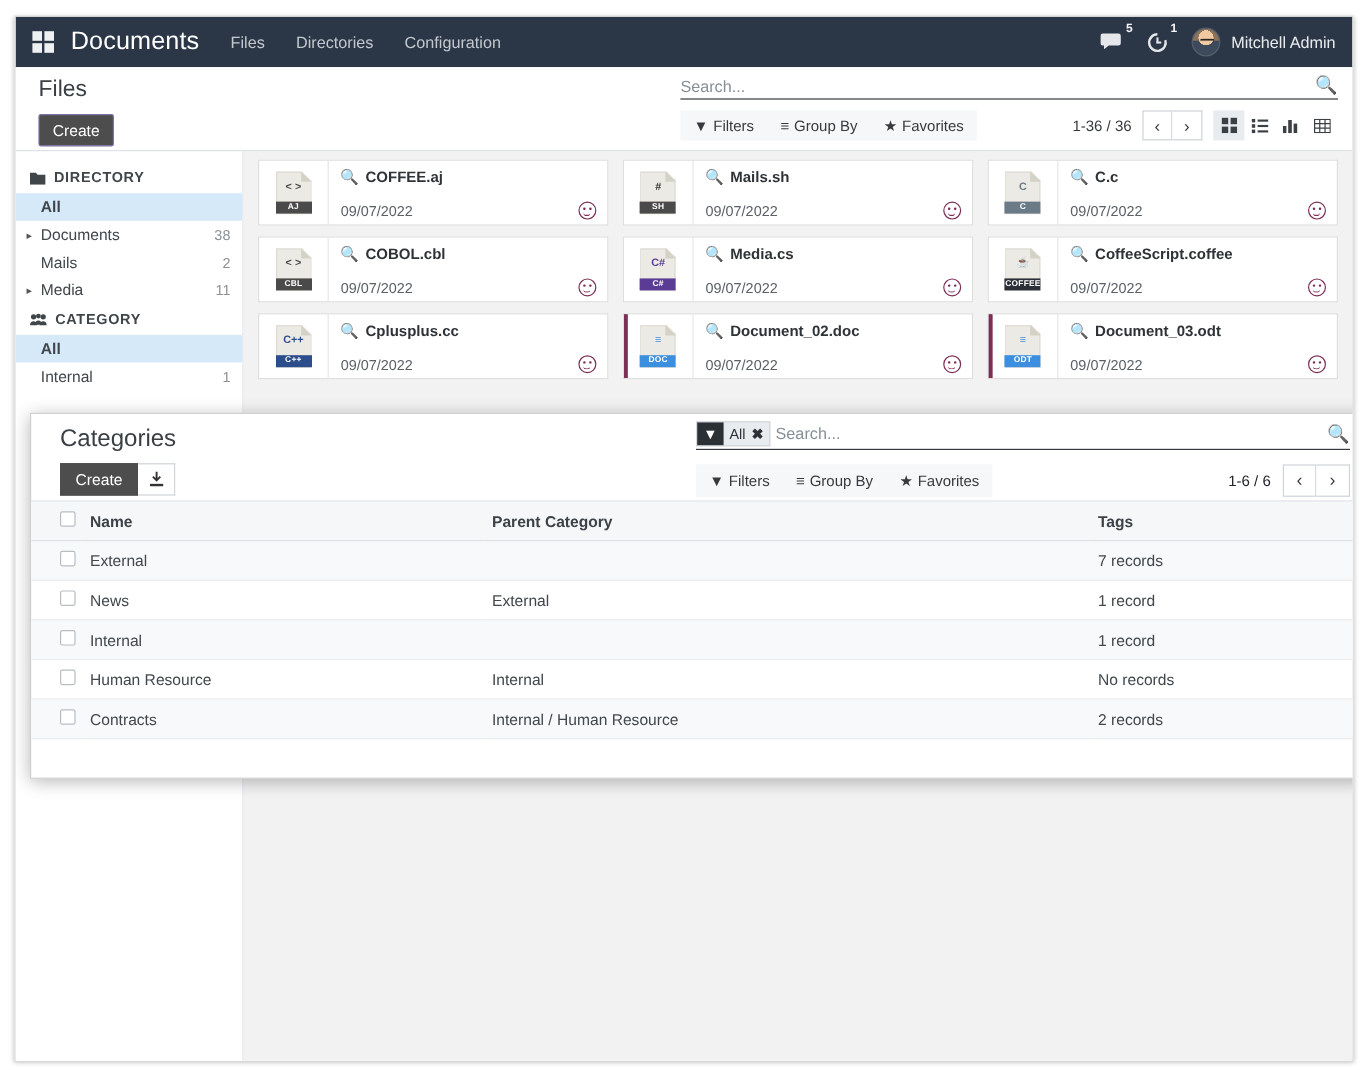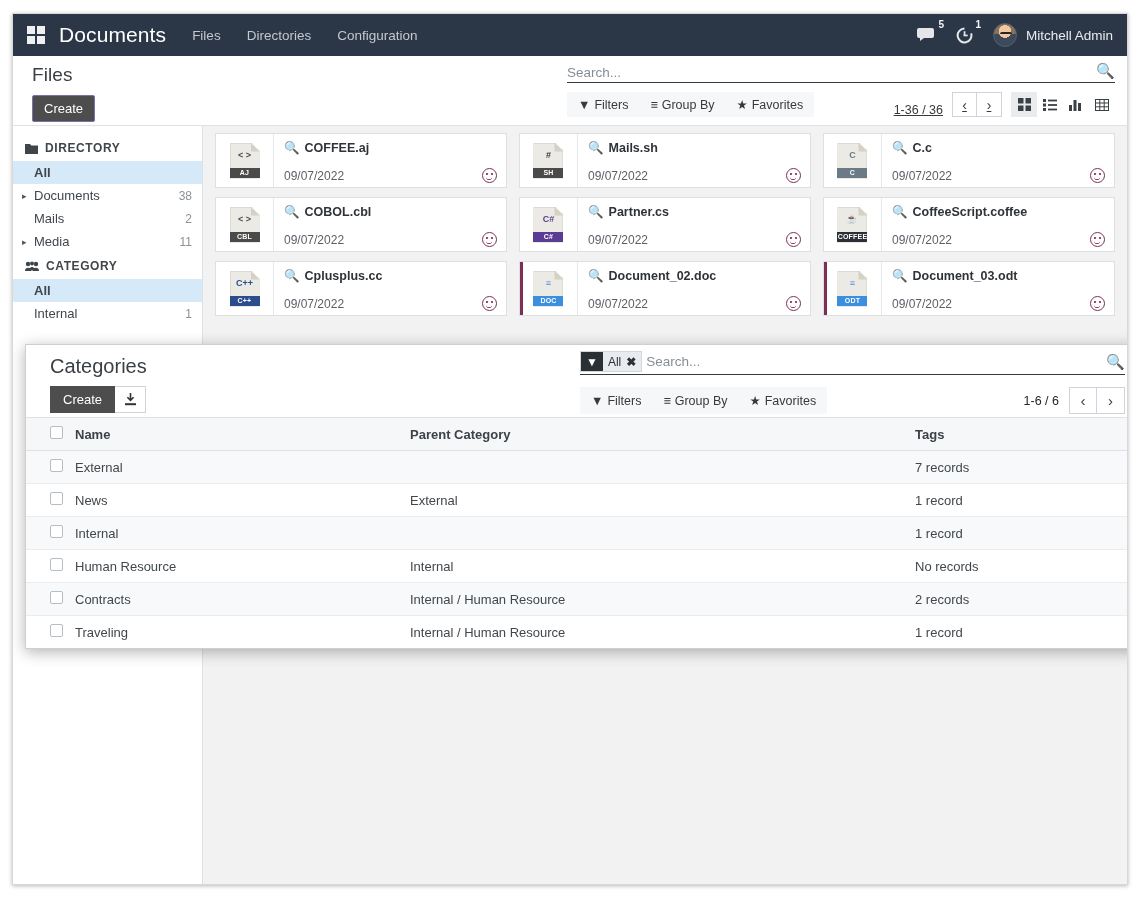--- a/index.html
+++ b/index.html
@@ -63,21 +63,21 @@
   }
   .searchbar input {
     flex:1; border:0; outline:0; font-size:13.5px; color:#495057;
     font-family:"Liberation Sans",sans-serif; background:transparent;
   }
   .searchbar input::placeholder{ color:#868e96; }
   .sicon { color:#333; font-size:15px; padding-left:6px; cursor:pointer; }
   .cp-actions { display:flex; align-items:center; margin-top:9px; height:25px; }
   .facet-group { background:#f6f7f8; display:flex; align-items:center; height:25px; }
   .facet { font-size:12.5px; color:#373a3c; padding:0 11px; cursor:pointer; display:flex; align-items:center; gap:4px;}
-  .cp-pager { margin-left:auto; display:flex; align-items:flex-end; font-size:12.5px; color:#373a3c;text-decoration:underline;}
+  .cp-pager { margin-left:auto; display:flex; align-items:center; font-size:12.5px; color:#373a3c;}
   .cp-pager .count { margin-right:9px; }
   .pgbtn {
     width:25px; height:25px; border:1px solid #ced4da; background:#fff; cursor:pointer;
     display:flex; align-items:center; justify-content:center; font-size:14px; color:#343a40;
   }
   .pgbtn + .pgbtn { border-left:0; }
   .viewbtns { display:flex; margin-left:9px; }
   .vbtn { width:26px; height:25px; display:flex; align-items:center; justify-content:center;
      cursor:pointer; color:#3b4045; }
   .vbtn.active { background:#e9ecef; }
@@ -476,21 +476,21 @@
               <div class="fileicon">
                 <div class="sheet"></div>
                 <div class="fold"></div>
                 <div class="mid" style="color:#5b3c94">C#</div>
                 <div class="tag" style="background:#5b3c94">C#</div>
               </div>
             </div>
             <div class="kmain">
               <div class="kname">
                 <span>🔍</span>
-                <span class="nm">Partner.cs</span>
+                <span class="nm">Media.cs</span>
               </div>
               <div class="kfoot">
                 <span class="kdate">09/07/2022</span>
                 <span class="kicons">
                   <span class="smiley"></span>
                 </span>
               </div>
             </div>
           </div>
           <div class="kcard">
@@ -1112,25 +1112,19 @@
               <td class="c1">Human Resource</td>
               <td class="c2">Internal</td>
               <td class="c3">No records</td>
             </tr>
             <tr class="alt">
               <td class="cbcol"><span class="cb2"></span></td>
               <td class="c1">Contracts</td>
               <td class="c2">Internal / Human Resource</td>
               <td class="c3">2 records</td>
             </tr>
-            <tr>
-              <td class="cbcol"><span class="cb2"></span></td>
-              <td class="c1">Traveling</td>
-              <td class="c2">Internal / Human Resource</td>
-              <td class="c3">1 record</td>
-            </tr>
           </tbody>
     </table>
 
   </div>
 
 </div>
 </div>
 
 </body></html>

